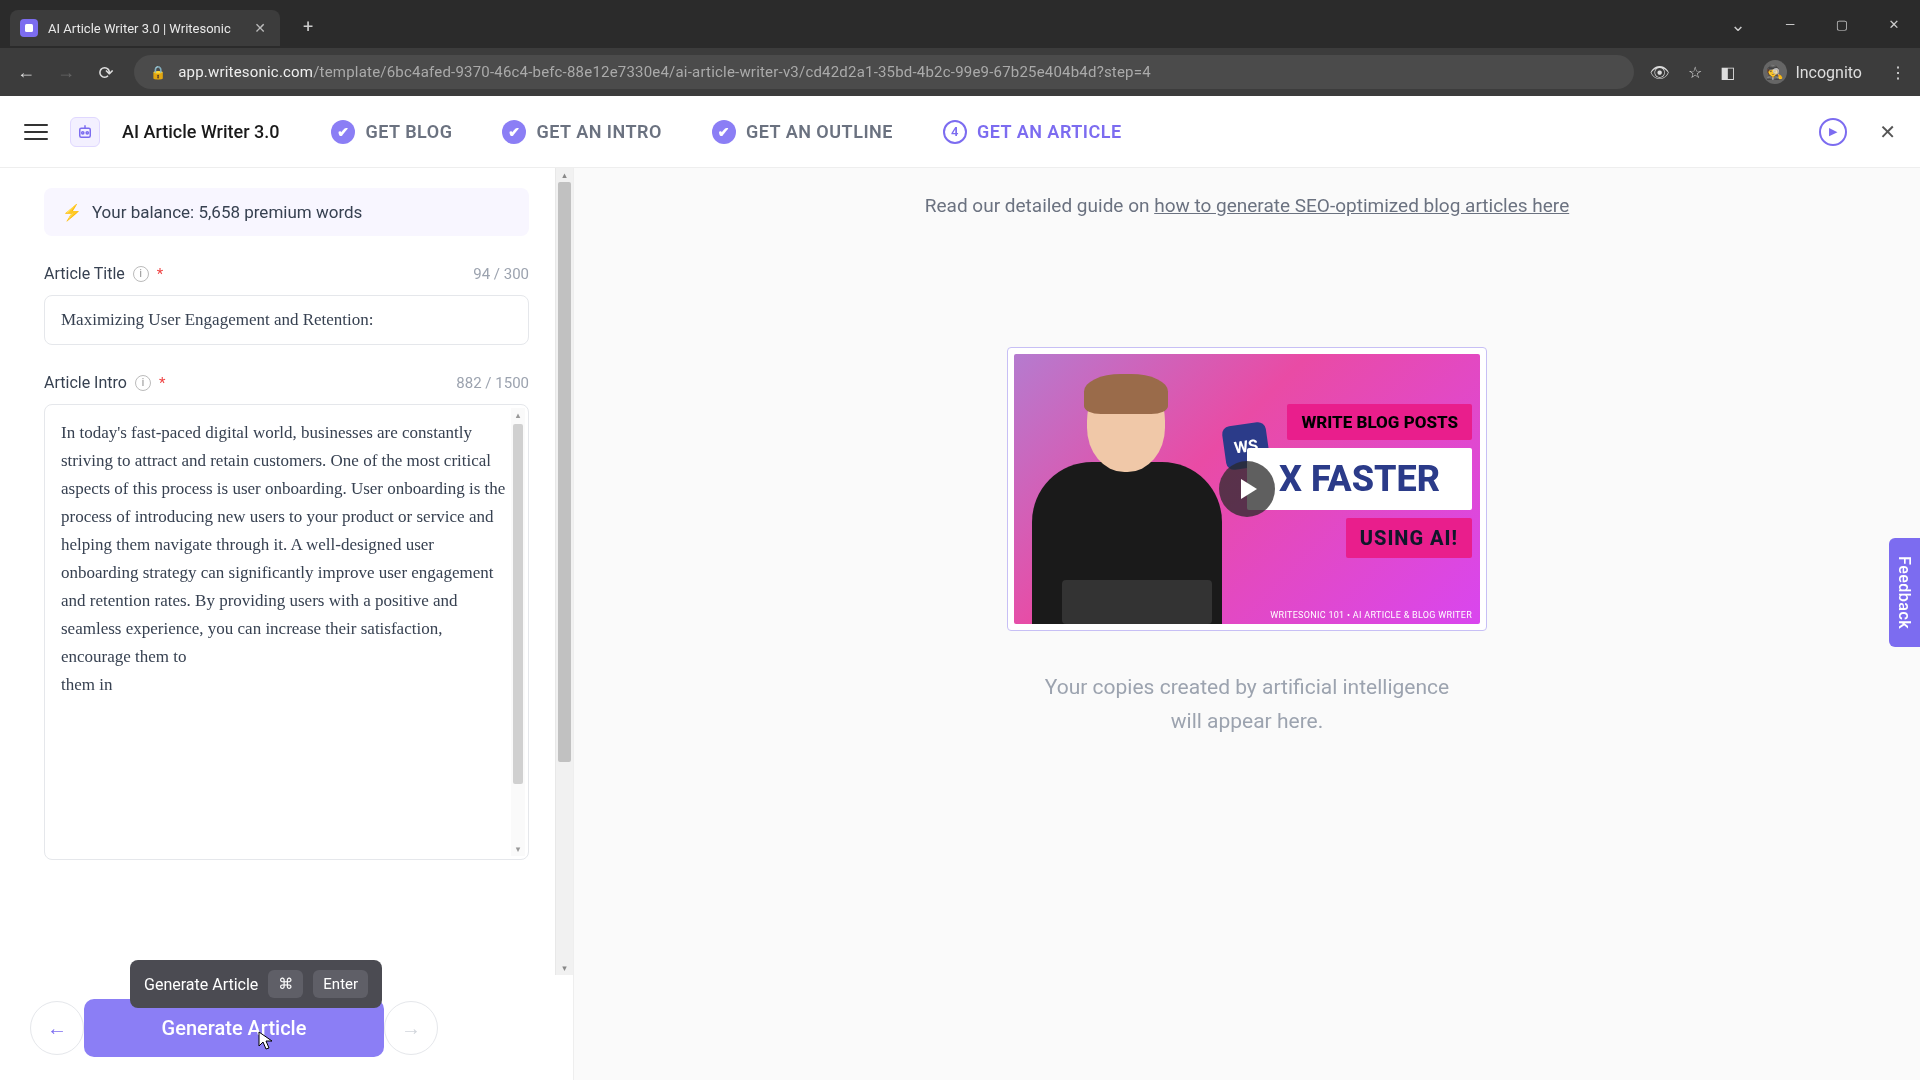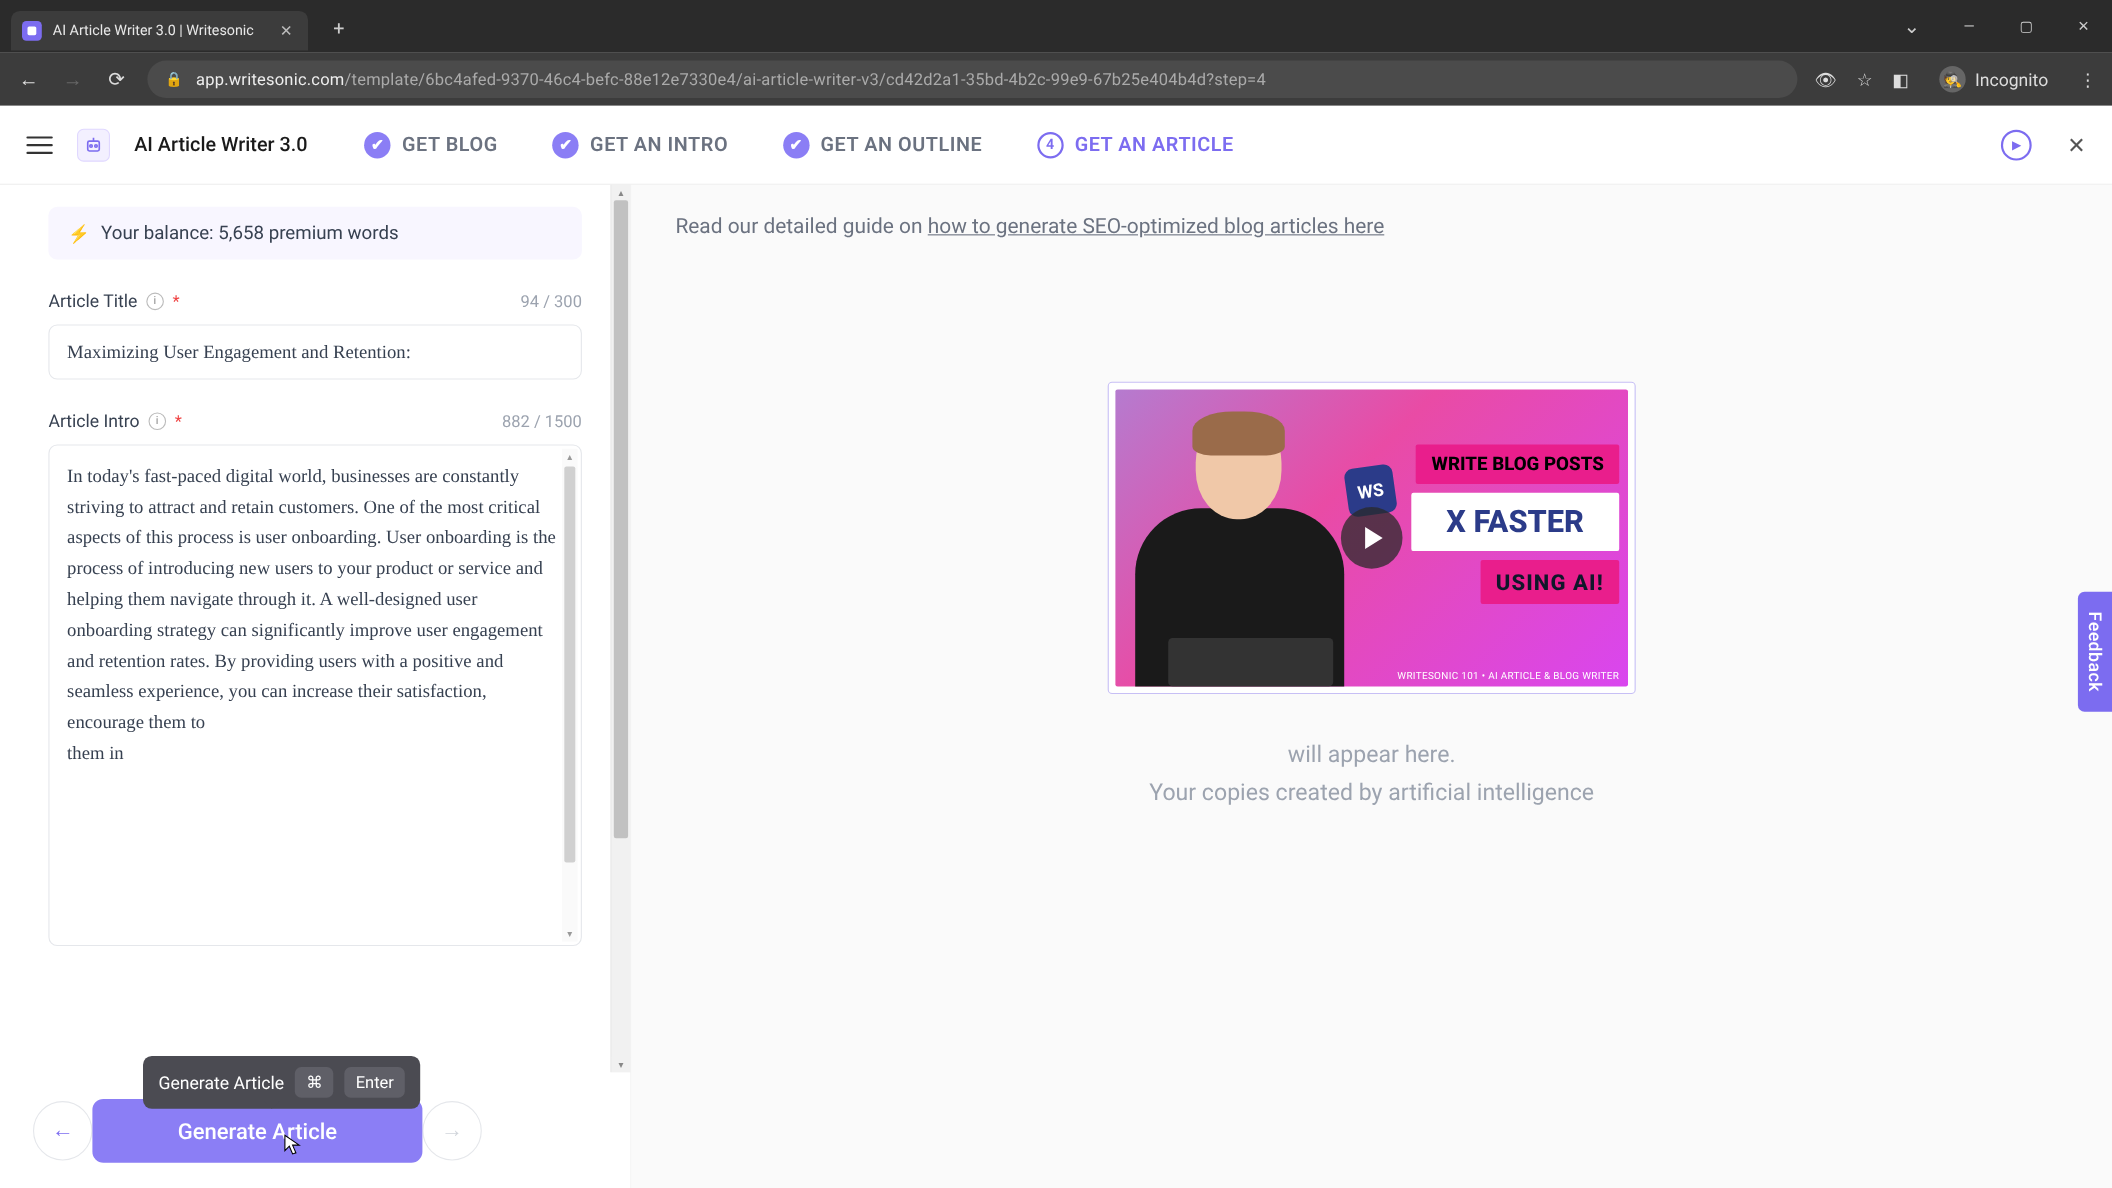--- a/index.html
+++ b/index.html
@@ -70,33 +70,33 @@
 .back-btn{width:54px;height:54px;border:1px solid #e5e7eb;border-radius:50%;display:flex;align-items:center;justify-content:center;color:#7c6cf0;font-size:20px}
 .generate-btn{flex:none;width:300px;height:58px;background:#8b7ef5;border-radius:10px;color:#fff;font-size:20px;font-weight:500;display:flex;align-items:center;justify-content:center;position:relative;cursor:pointer}
 .cursor{position:absolute;top:32px;left:58%;width:16px;height:20px;pointer-events:none}
 .fwd-btn{width:54px;height:54px;border:1px solid #e5e7eb;border-radius:50%;display:flex;align-items:center;justify-content:center;color:#d1d5db;font-size:20px}
 .tooltip{position:absolute;bottom:72px;left:130px;background:#4b4b52;border-radius:8px;padding:10px 14px;display:flex;align-items:center;gap:10px;z-index:5}
 .tooltip::after{content:"";position:absolute;bottom:-7px;left:110px;border:7px solid transparent;border-top-color:#4b4b52}
 .tooltip-text{color:#fff;font-size:16px}
 .key{background:#5f5f67;border-radius:6px;padding:5px 10px;color:#fff;font-size:15px;display:flex;align-items:center}
 
 .content{flex:1;background:#fafafa;padding:26px 40px;position:relative}
-.guide-line{color:#6b7280;font-size:19px;margin-bottom:50px}
+.guide-line{text-align:center;color:#6b7280;font-size:19px;margin-bottom:50px}
 .guide-line a{color:#6b7280;text-decoration:underline}
 .video-card{width:480px;margin:130px auto 0;border:1px solid #c7bff5;border-radius:4px;padding:6px;background:#fff}
 .video-inner{background:linear-gradient(135deg,#b57bcf 0%,#e94ba5 40%,#d946ef 100%);border-radius:2px;height:270px;position:relative;overflow:hidden;display:flex}
 .person{position:absolute;left:18px;bottom:0;width:190px;height:250px}
 .head{position:absolute;top:6px;left:55px;width:78px;height:92px;background:#f0c8a8;border-radius:44% 44% 48% 48%}
 .hair{position:absolute;top:0;left:52px;width:84px;height:40px;background:#9a6b4a;border-radius:44% 44% 20% 20%}
 .body{position:absolute;top:88px;left:0;width:190px;height:170px;background:#1a1a1a;border-radius:60px 60px 0 0}
 .laptop{position:absolute;bottom:0;left:30px;width:150px;height:44px;background:#333;border-radius:4px}
 .text-badges{position:absolute;right:8px;top:50px;display:flex;flex-direction:column;gap:8px;align-items:flex-end}
 .badge{padding:8px 14px;font-weight:800;font-size:17px;border-radius:2px}
 .badge.pink{background:#e91e8c;color:#000000}
-.badge.white{background:#fff;color:#2b3b89;font-size:28px;padding:10px 32px}
+.badge.white{background:#fff;color:#2b3b89;font-size:36px;padding:10px 32px}
 .badge.pink2{background:#e91e8c;color:#0f172a;font-size:20px;letter-spacing:1px}
 .video-footer{position:absolute;bottom:4px;right:8px;color:#fff;font-size:9px;letter-spacing:0.3px}
 .play-overlay{position:absolute;top:50%;left:50%;transform:translate(-50%,-50%);width:56px;height:56px;background:rgba(42,42,42,0.75);border-radius:50%;display:flex;align-items:center;justify-content:center}
 .play-tri{width:0;height:0;border-left:16px solid #fff;border-top:10px solid transparent;border-bottom:10px solid transparent;margin-left:4px}
 .ws-badge{position:absolute;left:210px;top:70px;width:44px;height:44px;background:#2b3b89;border-radius:8px;color:#fff;font-size:16px;font-weight:700;display:flex;align-items:center;justify-content:center;transform:rotate(-8deg)}
 .placeholder-text{text-align:center;color:#9ca3af;font-size:21px;line-height:1.6;margin-top:40px}
 
 .feedback-tab{position:absolute;right:0;top:370px;background:#7c6cf0;color:#fff;padding:18px 6px;border-radius:6px 0 0 6px;writing-mode:vertical-rl;font-size:16px;font-weight:500;letter-spacing:0.5px}
 
 input,textarea{font-family:Liberation Serif, serif;outline:none}
@@ -258,19 +258,19 @@
           <div class="badge pink2">USING AI!</div>
         </div>
         <div class="video-footer">WRITESONIC 101 • AI ARTICLE &amp; BLOG WRITER</div>
         <div class="play-overlay">
             <div class="play-tri"></div>
           </div>
       </div>
     </div>
 
     <div class="placeholder-text">
+      <div>Your copies created by artificial intelligence</div>
       <div>will appear here.</div>
-      <div>Your copies created by artificial intelligence</div>
     </div>
 
     <div class="feedback-tab">Feedback</div>
   </div>
 </div>
 
 </body></html>

